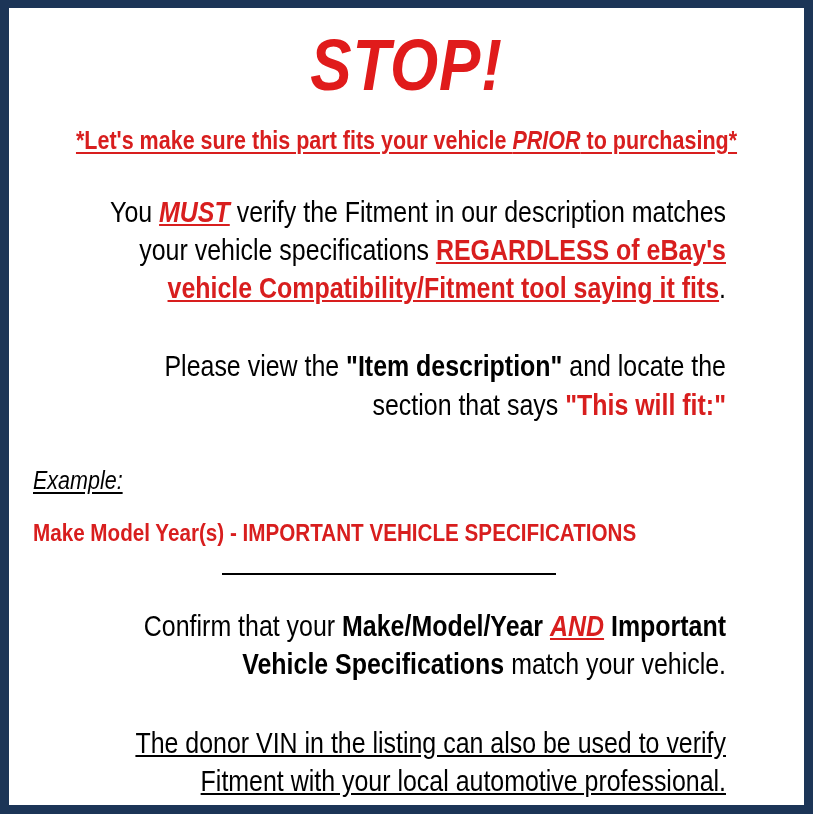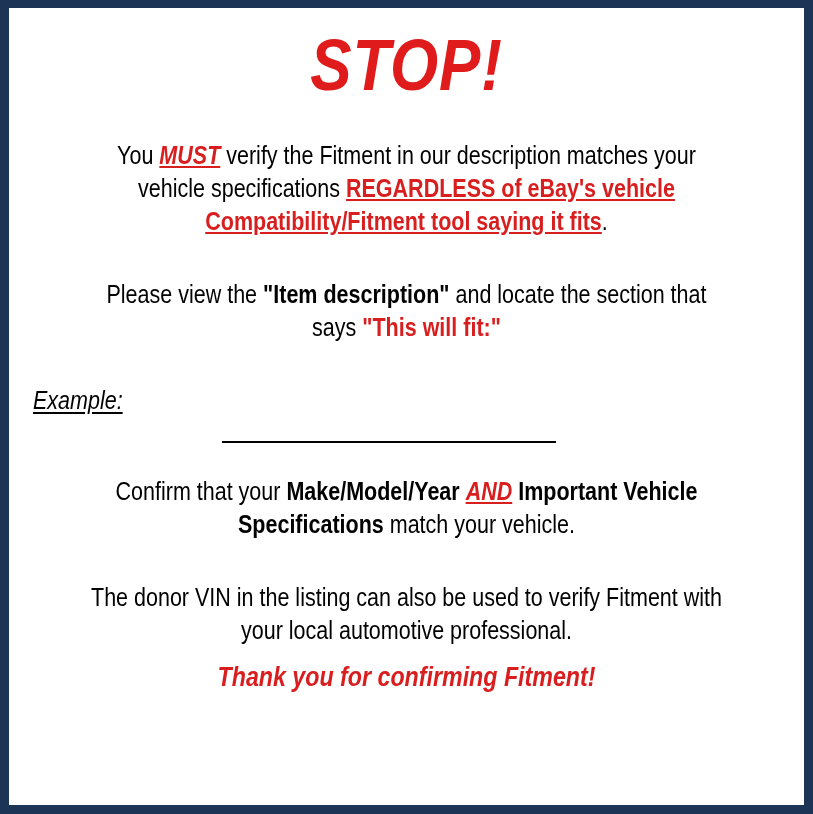--- a/index.html
+++ b/index.html
@@ -67,23 +67,23 @@
     font-size: 25px;
     line-height: 1.1;
     margin: 26px 0 0 0;
     white-space: nowrap;
   }
   #subtitle-line .und { text-decoration: underline; text-underline-offset: 3px; }
   #subtitle-line em { font-style: italic; }
 
   
   .body-para {
-    text-align: center;
+    text-align: right;
     color: #000000;
-    font-size: 25px;
+    font-size: 29px;
     line-height: 1.32;
     margin: 0;
     padding: 0 26px;
   }
   .body-para b { font-weight: bold; }
   .body-para .hilite {
     color: #d81e1e;
     font-weight: bold;
     text-decoration: underline;
     text-underline-offset: 2px;
@@ -93,21 +93,21 @@
     font-weight: bold;
     font-style: italic;
     text-decoration: underline;
     text-underline-offset: 2px;
   }
   .body-para .redbold { color: #d81e1e; font-weight: bold; }
 
   #para-must        { margin-top: 38px; }
   #para-view        { margin-top: 40px; }
   #para-confirm     { margin-top: 32px; }
-  #para-vin         { margin-top: 40px; }
+  #para-vin         { margin-top: 40px; text-decoration: underline; }
 
   
   #example-block {
     margin-top: 42px;
     padding-left: 24px;
     text-align: left;
   }
   #example-label {
     color: #000000;
     font-size: 25px;
@@ -154,33 +154,39 @@
 </head>
 <body>
 
 <div id="fitment-card">
   <div id="card-inner">
 
     <div id="stop-heading">
       <span class="narrow">STOP!</span>
     </div>
 
+    <div id="subtitle-line">
+      <span class="narrow"><span class="und">*Let's make sure this part fits your vehicle </span><em class="und">PRIOR</em><span class="und"> to purchasing*</span></span>
+    </div>
 
     <p class="body-para" id="para-must">
       <span class="narrow"><span>You </span><span class="hilite-i">MUST</span><span> verify the Fitment in our description matches your vehicle specifications </span><span class="hilite">REGARDLESS of eBay's vehicle Compatibility/Fitment tool saying it fits</span><span>.</span></span>
     </p>
 
     <p class="body-para" id="para-view">
       <span class="narrow"><span>Please view the </span><b>"Item description"</b><span> and locate the section that says </span><span class="redbold">"This will fit:"</span></span>
     </p>
 
     <div id="example-block">
       <div>
         <span class="narrow-left" id="example-label">Example:</span>
       </div>
+      <div>
+        <span class="narrow-left" id="example-spec-line">Make Model Year(s) - IMPORTANT VEHICLE SPECIFICATIONS</span>
+      </div>
     </div>
 
     <div id="example-divider"></div>
 
     <p class="body-para" id="para-confirm">
       <span class="narrow"><span>Confirm that your </span><b>Make/Model/Year</b><span>&nbsp;</span><span class="hilite-i">AND</span><span>&nbsp;</span><b>Important Vehicle Specifications</b><span> match your vehicle.</span></span>
     </p>
 
     <p class="body-para" id="para-vin">
       <span class="narrow">The donor VIN in the listing can also be used to verify Fitment with your local automotive professional.</span>

